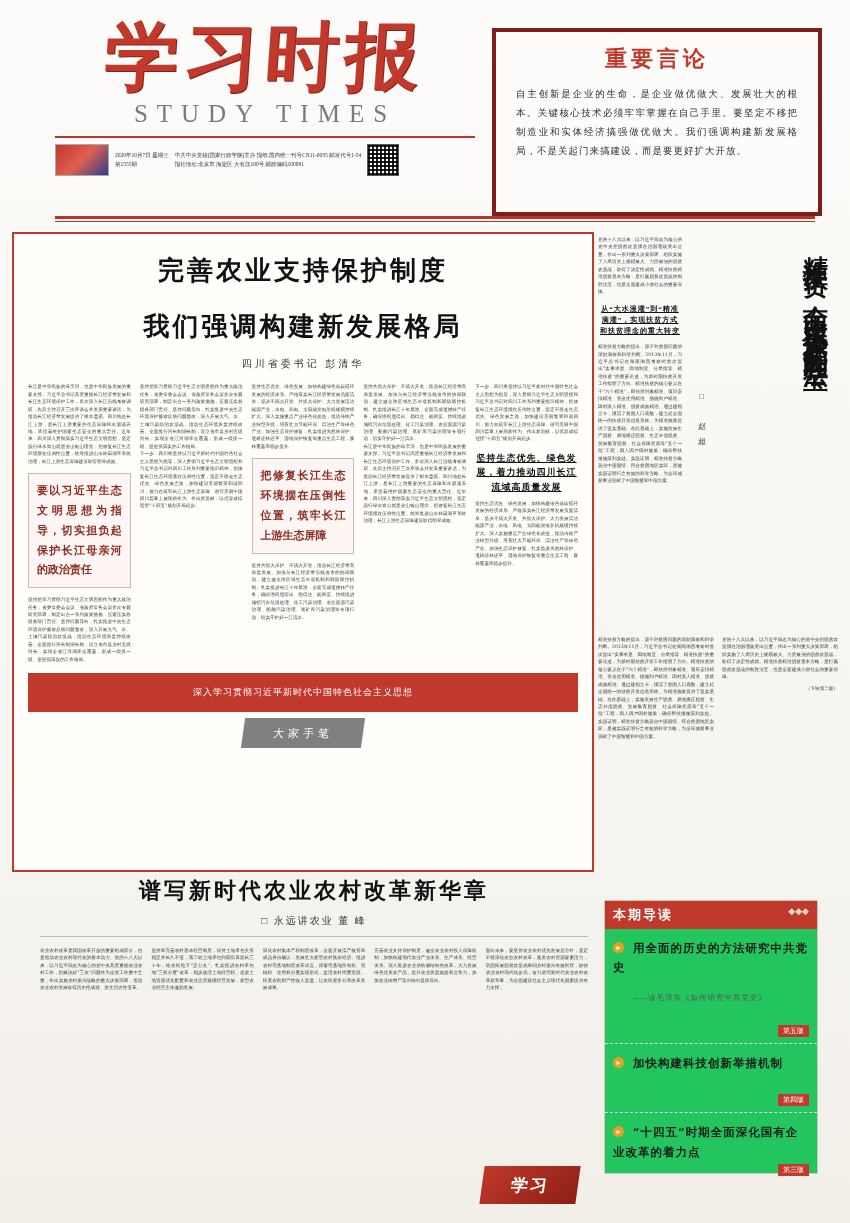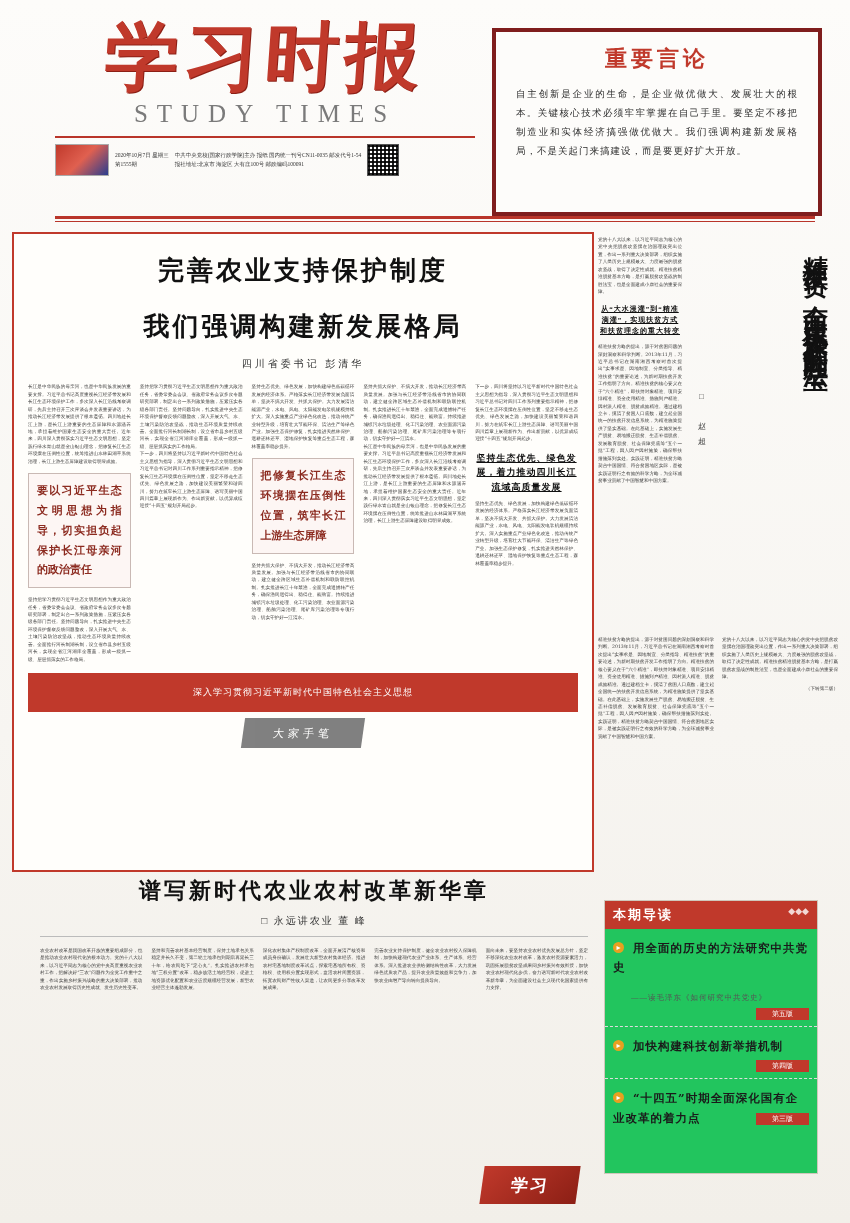--- a/index.html
+++ b/index.html
@@ -78,21 +78,21 @@
 
   
   .toc{position:absolute;left:604px;top:900px;width:212px;height:272px;border:1px solid #cfc8bc;background:#22c55e;}
   .toc-head{background:#c0392b;color:#fff;font-size:13px;font-weight:bold;padding:5px 8px;letter-spacing:2px;font-family:"DejaVu Serif",serif;}
   .toc-head .dots{float:right;font-size:9px;opacity:.8;letter-spacing:0;}
   .toc-item{padding:9px 8px 6px 8px;border-bottom:1px dashed #ddd;position:relative;}
   .toc-item:last-child{border-bottom:none;}
   .bullet{display:inline-block;width:11px;height:11px;border-radius:50%;background:#e8a020;color:#fff;font-size:8px;line-height:11px;text-align:center;margin-right:5px;vertical-align:2px;}
   .toc-t{display:inline;font-size:11.5px;font-weight:bold;color:#1a1a1a;line-height:1.6;letter-spacing:1px;font-family:"DejaVu Serif",serif;}
   .toc-sub{font-size:7.5px;color:#555;margin:16px 0 0 18px;letter-spacing:1px;}
-  .pagetag{float:right;background:#c0392b;color:#fff;font-size:7px;padding:1px 16px;margin-top:5px;}
+  .pagetag{float:right;background:#c0392b;color:#fff;font-size:7px;padding:1px 5px;margin-top:22px;}
   .clr{clear:both;}
 </style>
 </head>
 <body>
 
 <div id="page">
   <div class="paper-bg"></div>
 
   <div class="masthead">
     <div class="mh-title">学习时报</div>

